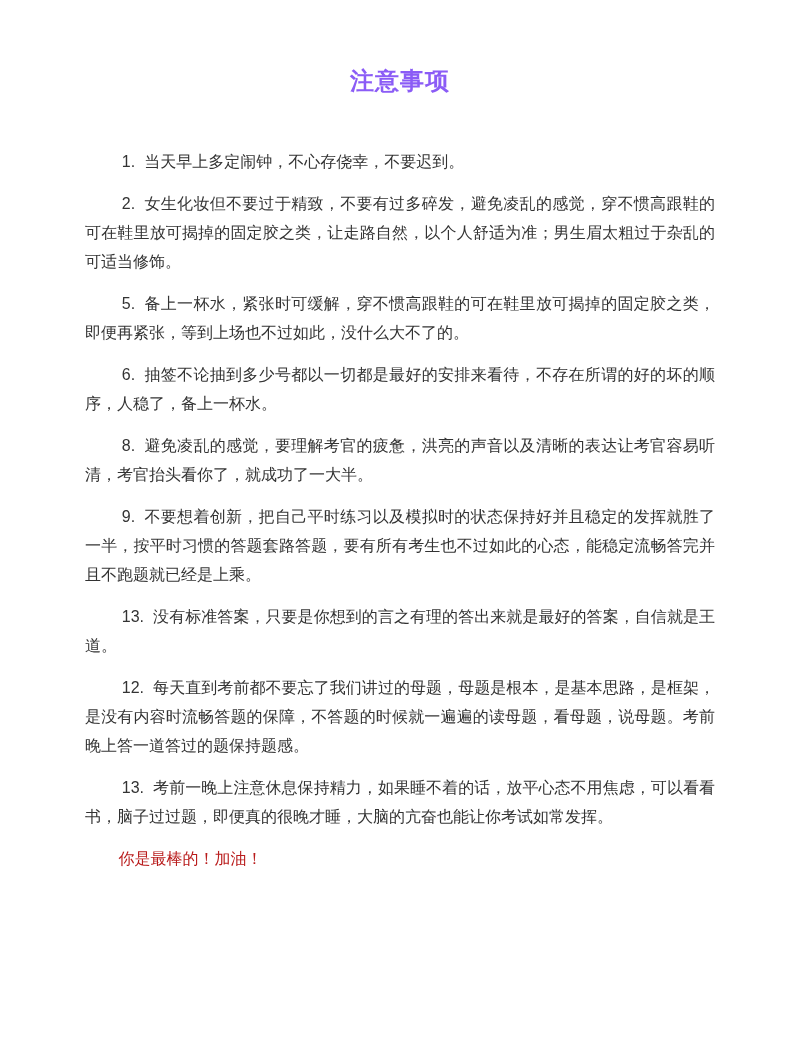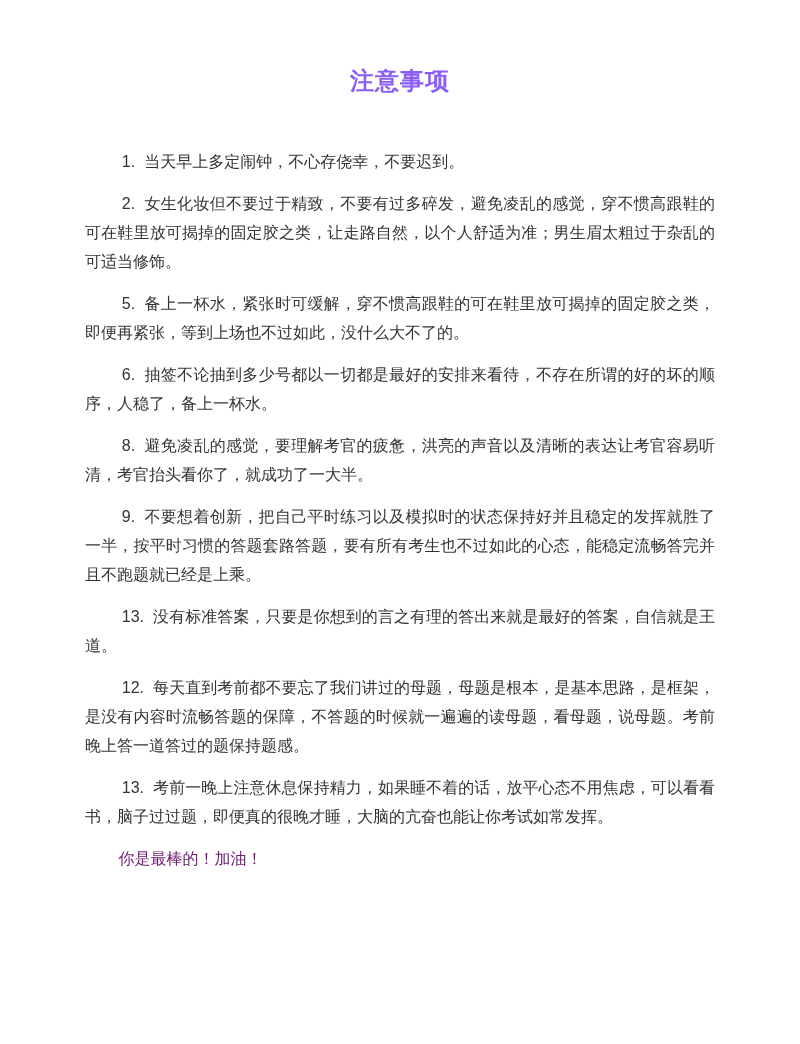--- a/index.html
+++ b/index.html
@@ -37,21 +37,21 @@
     word-break: break-all;
   }
   .item .num {
     margin-right: 9px;
   }
   p.closing {
     margin: 0;
     font-size: 16px;
     line-height: 29px;
     text-indent: 2.9em;
-    color: #701a75;
+    color: #b91c1c;
   }
 </style>
 </head>
 <body>
 
 <div class="document">
   <h1 class="doc-title">注意事项</h1>
 
   <div class="notice-list">
     <p class="item"><span class="num">1.</span><span>当天早上多定闹钟，不心存侥幸，不要迟到。</span></p>

